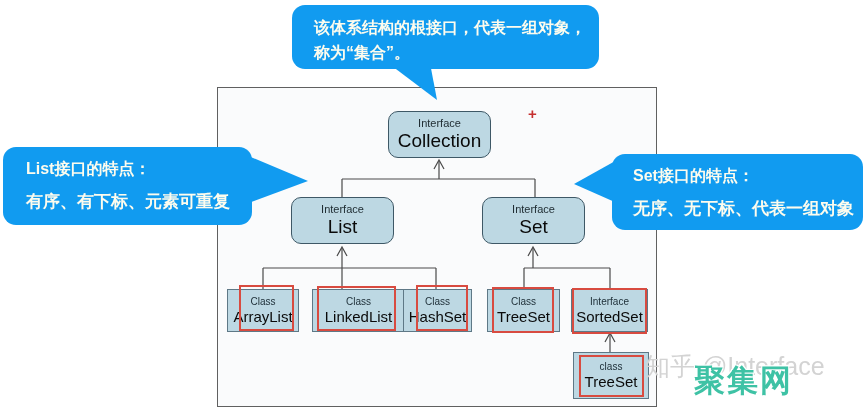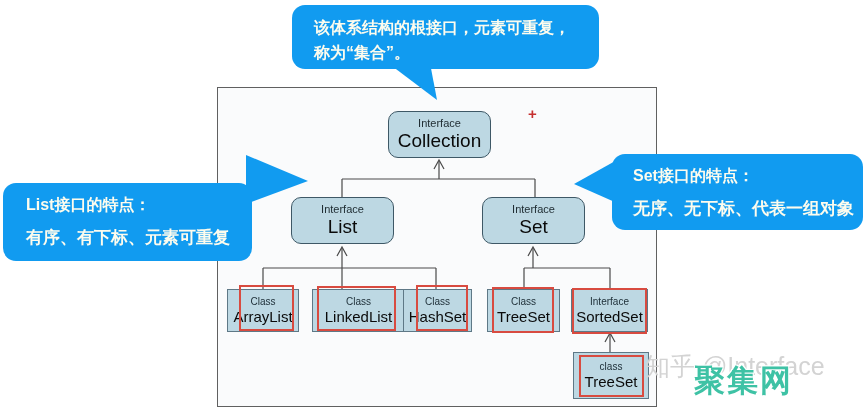--- a/index.html
+++ b/index.html
@@ -35,21 +35,21 @@
   
   .bubble{position:absolute;background:var(--callout-blue);color:var(--callout-text);
           border-radius:13px;z-index:5;font-weight:bold;}
   .tail{position:absolute;left:0;top:0;width:863px;height:408px;z-index:5;pointer-events:none;}
   .tail polygon{fill:var(--callout-blue);}
   .bubble .bline{white-space:nowrap;}
 
   #bubble-top{left:292px;top:5px;width:307px;height:64px;padding:10px 0 0 22px;
               font-size:16px;line-height:25px;box-sizing:border-box;}
   #bubble-left{left:3px;top:147px;width:249px;height:78px;padding:11px 0 0 23px;
-               box-sizing:border-box;margin-top:36px;}
+               box-sizing:border-box;}
   #bubble-left .bt{font-size:16px;line-height:22px;}
   #bubble-left .bb{font-size:17px;line-height:22px;margin-top:11px;}
   #bubble-right{left:612px;top:154px;width:251px;height:76px;padding:11px 0 0 21px;
                 box-sizing:border-box;}
   #bubble-right .bt{font-size:16px;line-height:22px;}
   #bubble-right .bb{font-size:17px;line-height:22px;margin-top:11px;}
 
   .plus{position:absolute;left:528px;top:105px;color:var(--plus-red);font-size:15px;
         font-weight:bold;z-index:3;}
 
@@ -146,21 +146,21 @@
 
   <div class="plus">+</div>
 
   <svg class="tail" viewBox="0 0 863 408" xmlns="http://www.w3.org/2000/svg">
     <polygon points="388,63 430,63 437,100"></polygon>
     <polygon points="246,155 246,204 308,181"></polygon>
     <polygon points="617,160 617,203 574,184"></polygon>
   </svg>
 
   <div class="bubble" id="bubble-top">
-    <div class="bline">该体系结构的根接口，元素可重复，</div>
+    <div class="bline">该体系结构的根接口，代表一组对象，</div>
     <div class="bline">称为“集合”。</div>
   </div>
   <div class="bubble" id="bubble-left">
     <div class="bline bt">List接口的特点：</div>
     <div class="bline bb">有序、有下标、元素可重复</div>
   </div>
   <div class="bubble" id="bubble-right">
     <div class="bline bt">Set接口的特点：</div>
     <div class="bline bb">无序、无下标、代表一组对象</div>
   </div>

